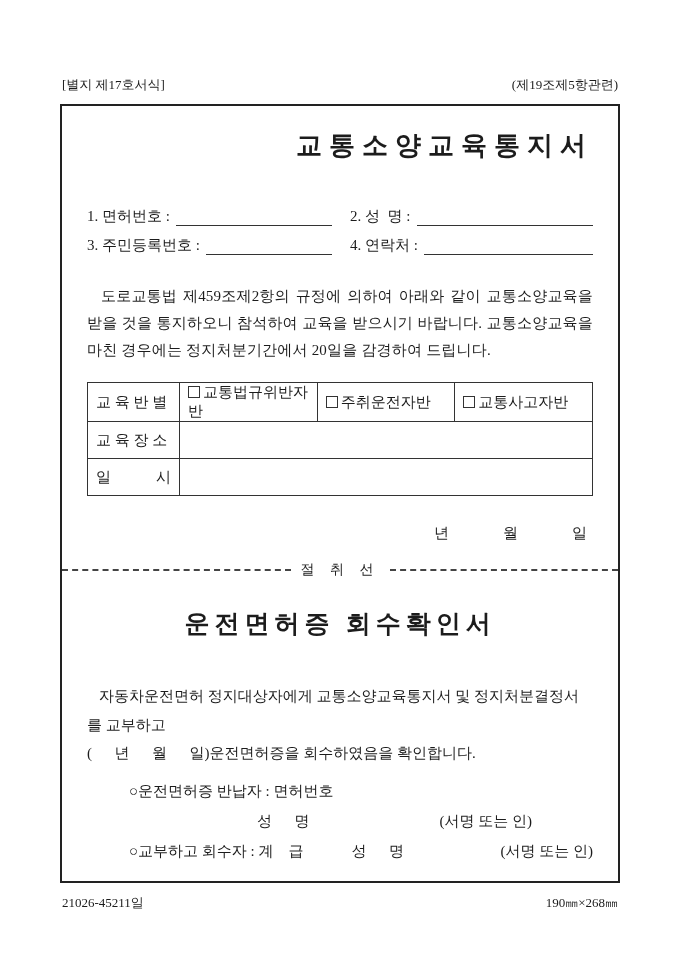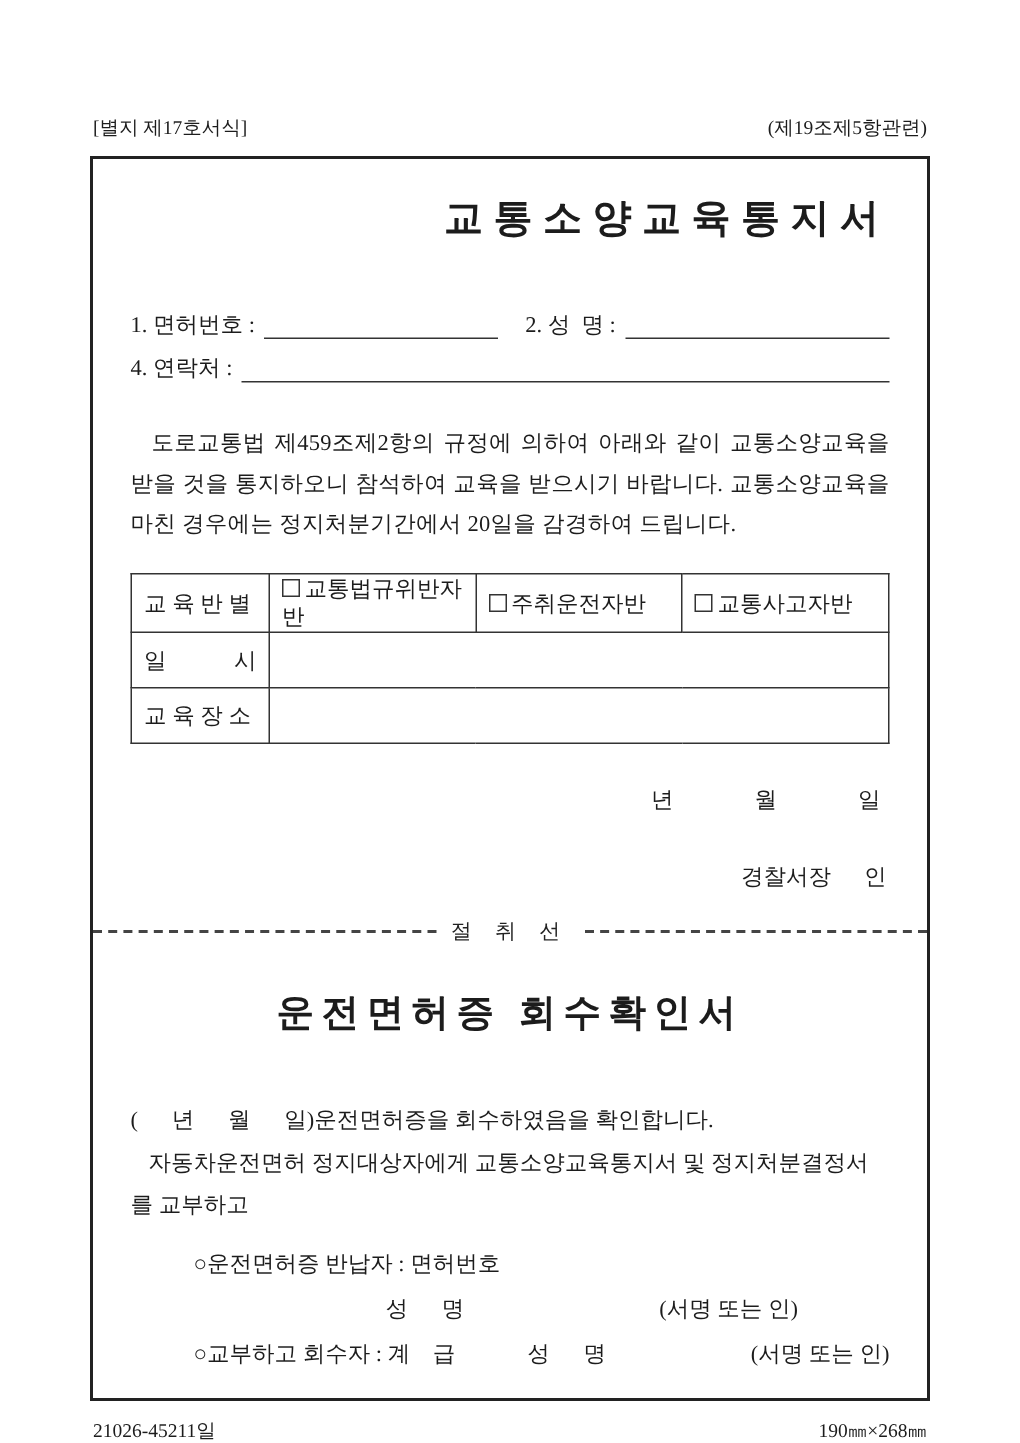--- a/index.html
+++ b/index.html
@@ -89,20 +89,24 @@
         <div class="field field-left">
           <span class="flabel">1. 면허번호 :</span>
           <span class="uline"></span>
         </div>
         <div class="field field-right">
           <span class="flabel">2. 성  명 :</span>
           <span class="uline"></span>
         </div>
       </div>
       <div class="field-row">
+        <div class="field field-left">
+          <span class="flabel">3. 주민등록번호 :</span>
+          <span class="uline"></span>
+        </div>
         <div class="field field-right">
           <span class="flabel">4. 연락처 :</span>
           <span class="uline"></span>
         </div>
       </div>
     </div>
 
     <p class="body1">도로교통법 제459조제2항의 규정에 의하여 아래와 같이 교통소양교육을 받을 것을 통지하오니 참석하여 교육을 받으시기 바랍니다. 교통소양교육을 마친 경우에는 정지처분기간에서 20일을 감경하여 드립니다.</p>
 
     <table class="edu-table">
@@ -113,52 +117,48 @@
           <span class="cb"></span><span>교통법규위반자반</span>
         </td>
         <td class="option">
           <span class="cb"></span><span>주취운전자반</span>
         </td>
         <td class="option">
           <span class="cb"></span><span>교통사고자반</span>
         </td>
       </tr>
       <tr>
-        <td class="rowlabel">일            시</td>
+        <td class="rowlabel">교 육 장 소</td>
         <td colspan="3"></td>
       </tr>
       <tr>
-        <td class="rowlabel">교 육 장 소</td>
+        <td class="rowlabel">일            시</td>
         <td colspan="3"></td>
       </tr>
     </tbody>
       </table>
 
     <div class="dateline">
       <span>년</span>
       <span>월</span>
       <span>일</span>
     </div>
 
-    <div class="signline">
-      <span>경찰서장</span>
-      <span>인</span>
-    </div>
 
     <div class="cutline">
       <span class="dash"></span>
       <span class="cut-label">절 취 선</span>
       <span class="dash"></span>
     </div>
 
     <h2 class="title2">운전면허증 회수확인서</h2>
 
     <div class="body2">
+      <div class="bline bline1">자동차운전면허 정지대상자에게 교통소양교육통지서 및 정지처분결정서를 교부하고</div>
       <div class="bline">(      년      월      일)운전면허증을 회수하였음을 확인합니다.</div>
-      <div class="bline bline1">자동차운전면허 정지대상자에게 교통소양교육통지서 및 정지처분결정서를 교부하고</div>
     </div>
 
     <div class="conf">
       <div class="conf-line">
         <span class="lbl">○운전면허증 반납자 : 면허번호</span>
       </div>
       <div class="conf-line">
         <span class="lbl indent-b">성      명</span>
         <span class="lbl gap-b">(서명 또는 인)</span>
       </div>

